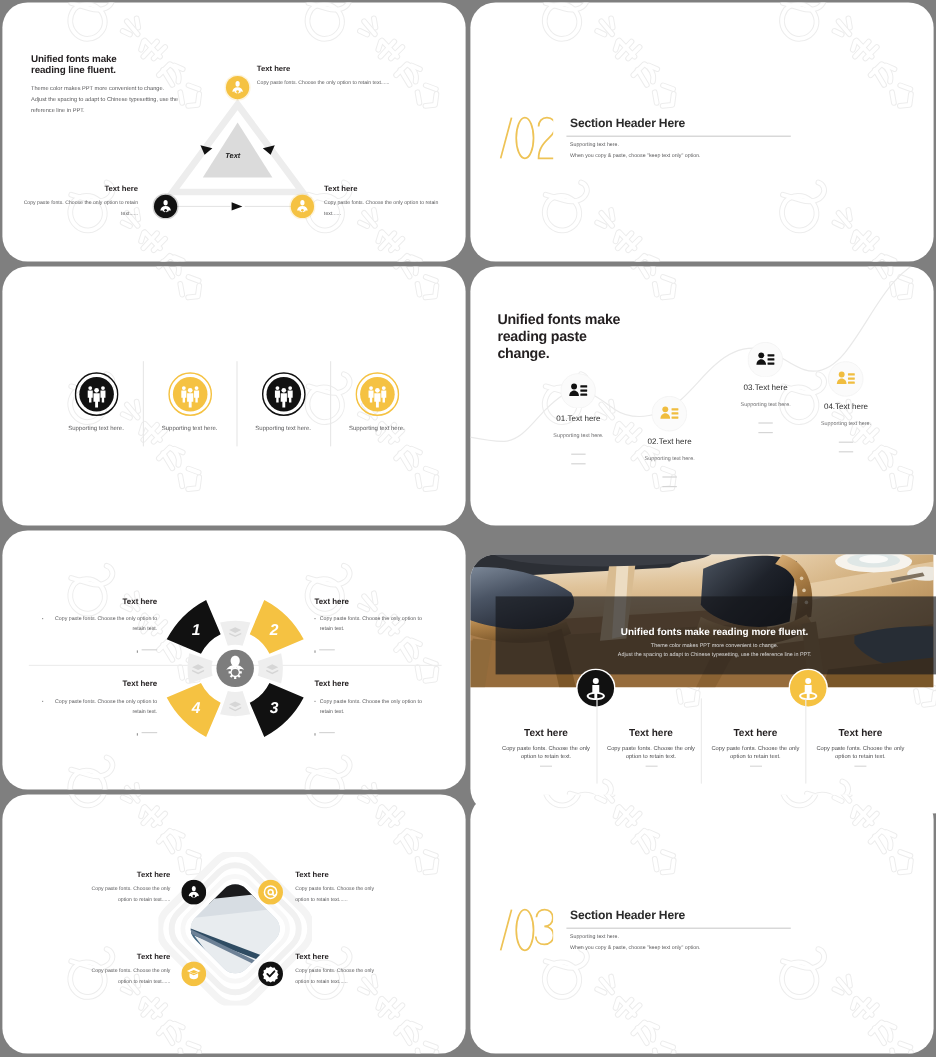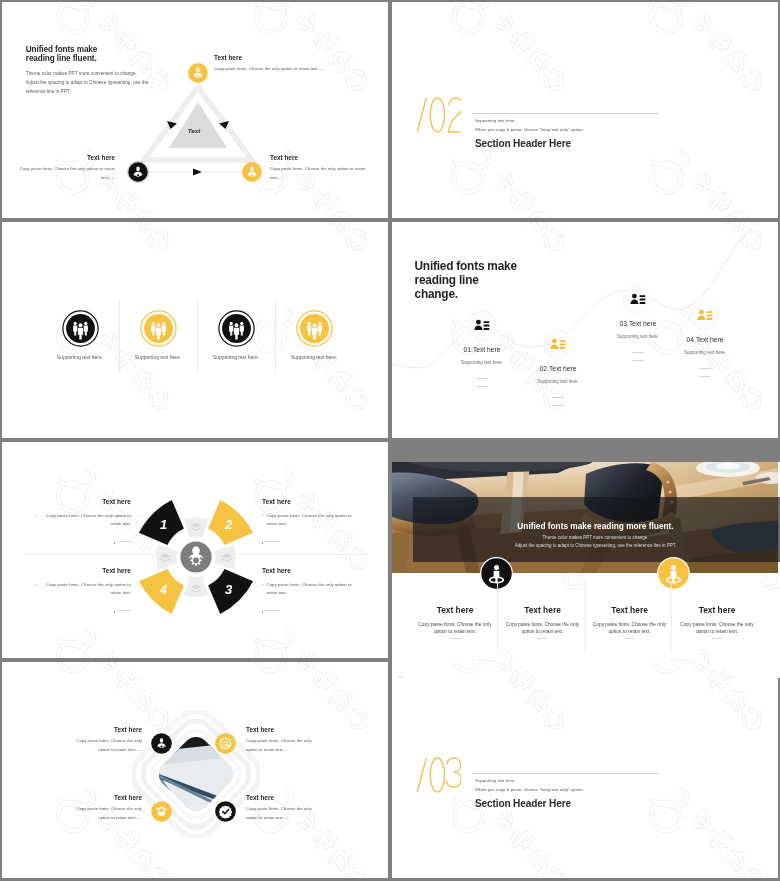--- a/index.html
+++ b/index.html
@@ -1,18 +1,18 @@
 <!DOCTYPE html>
 <html><head>
 <meta charset="utf-8">
 <style>
   html,body{margin:0;padding:0;}
   body{width:780px;height:881px;background:#7f7f7f;font-family:"Liberation Sans",sans-serif;overflow:hidden;}
   .grid{position:absolute;left:0;top:0;width:780px;height:881px;}
-  .slide{position:absolute;background:#fff;overflow:hidden;}
+  .slide{position:absolute;background:#fff;overflow:hidden;border-radius:21px;}
   .s1{left:2px;  top:2px;   width:386px; height:216px;}
   .s2{left:392px;top:2px;   width:386px; height:216px;}
   .s3{left:2px;  top:222px; width:386px; height:216px;}
   .s4{left:392px;top:222px; width:386px; height:216px;}
   .s5{left:2px;  top:442px; width:386px; height:216px;}
   .s6{left:392px;top:462px; width:386px; height:216px;padding-left:20px;}
   .s7{left:2px;  top:662px; width:386px; height:216px;}
   .s8{left:392px;top:662px; width:386px; height:216px;}
   .pgnum{position:absolute;right:14px;bottom:6px;font-size:4.5px;color:#b9b9b9;letter-spacing:.2px;}
 
@@ -27,21 +27,21 @@
   .s1-tri{position:absolute;left:115.5px;top:63.9px;}
   .s1-ctr{position:absolute;left:192px;top:128px;transform:translate(-50%,-50%);font-style:italic;font-weight:bold;font-size:6.2px;color:#1d1d1d;}
   .cnode{position:absolute;}
   .s1-lbl{position:absolute;}
   .lbl-h{font-weight:bold;font-size:6.4px;color:#231f20;margin-bottom:4px;}
   .lbl-b{font-size:4.3px;color:#5a5a5c;line-height:8.6px;}
 
   
   .sec-num{position:absolute;left:22.5px;top:92px;}
   .vh{position:absolute;width:1px;height:1px;overflow:hidden;opacity:0;}
-  .sec-head{position:absolute;left:83px;top:95.5px;font-size:10.1px;font-weight:bold;color:#2b2b2b;letter-spacing:-.15px;margin-top:40px;}
+  .sec-head{position:absolute;left:83px;top:95.5px;font-size:10.1px;font-weight:bold;color:#2b2b2b;letter-spacing:-.15px;}
   .sec-rule{position:absolute;left:80px;top:110.5px;width:186.5px;height:1px;background:#cfcfcf;}
   .sec-sup{position:absolute;left:83px;top:115.5px;font-size:4.4px;color:#58585a;}
   .sec-note{position:absolute;left:83px;top:124.5px;font-size:4.4px;color:#58585a;}
 
   
   .s3-div{position:absolute;top:79px;width:1px;height:71px;background:#e8e8e8;}
   .s3-col{position:absolute;top:88px;width:75px;text-align:center;}
   .s3-ico{display:block;margin:0 auto;}
   .s3-lbl{margin-top:7px;font-size:5.0px;color:#58585a;}
 
@@ -338,21 +338,21 @@
         <use href="#wmtile" transform="translate(245.69999999999993,109.39999999999998) rotate(-40) scale(0.56)"></use>
         <use href="#wmtile" transform="translate(443.4,109.39999999999998) rotate(-40) scale(0.56)"></use>
         <use href="#wmtile" transform="translate(-149.70000000000002,269.09999999999997) rotate(-40) scale(0.56)"></use>
         <use href="#wmtile" transform="translate(48,269.09999999999997) rotate(-40) scale(0.56)"></use>
         <use href="#wmtile" transform="translate(245.69999999999993,269.09999999999997) rotate(-40) scale(0.56)"></use>
         <use href="#wmtile" transform="translate(443.4,269.09999999999997) rotate(-40) scale(0.56)"></use>
       </svg>
     
     <div class="s4-title">
       <div>Unified fonts make</div>
-      <div>reading line</div>
+      <div>reading paste</div>
       <div>change.</div>
     </div>
     <svg class="s4-wave" width="386" height="216" viewBox="0 0 386 216">
       <path d="M-2 142 C 8 144, 18 146, 28 145.8 C 42 145.5, 52 130, 62 120 C 72 110, 82 102, 90 103 C 100 104, 110 112, 120 119 C 132 127, 146 126, 158 122 C 176 116, 190 94, 204 82 C 216 71, 230 66, 244 69 C 256 72, 266 82, 278 86 C 290 90, 302 84, 312 72 C 326 55, 338 30, 352 14 C 362 2, 374 -6, 388 -12" fill="none" stroke="#e9e9e9" stroke-width="1"></path>
     </svg>
 
     <div class="s4-node" style="left:75px;top:88.5px;">
       <svg width="29.5" height="29.5" viewBox="0 0 30 30">
         <circle cx="15" cy="15" r="14.7" fill="#fbfbfb" stroke="#f1f1f1" stroke-width=".6"></circle>
         <g fill="#111111" transform="translate(7.5,8.7)">

